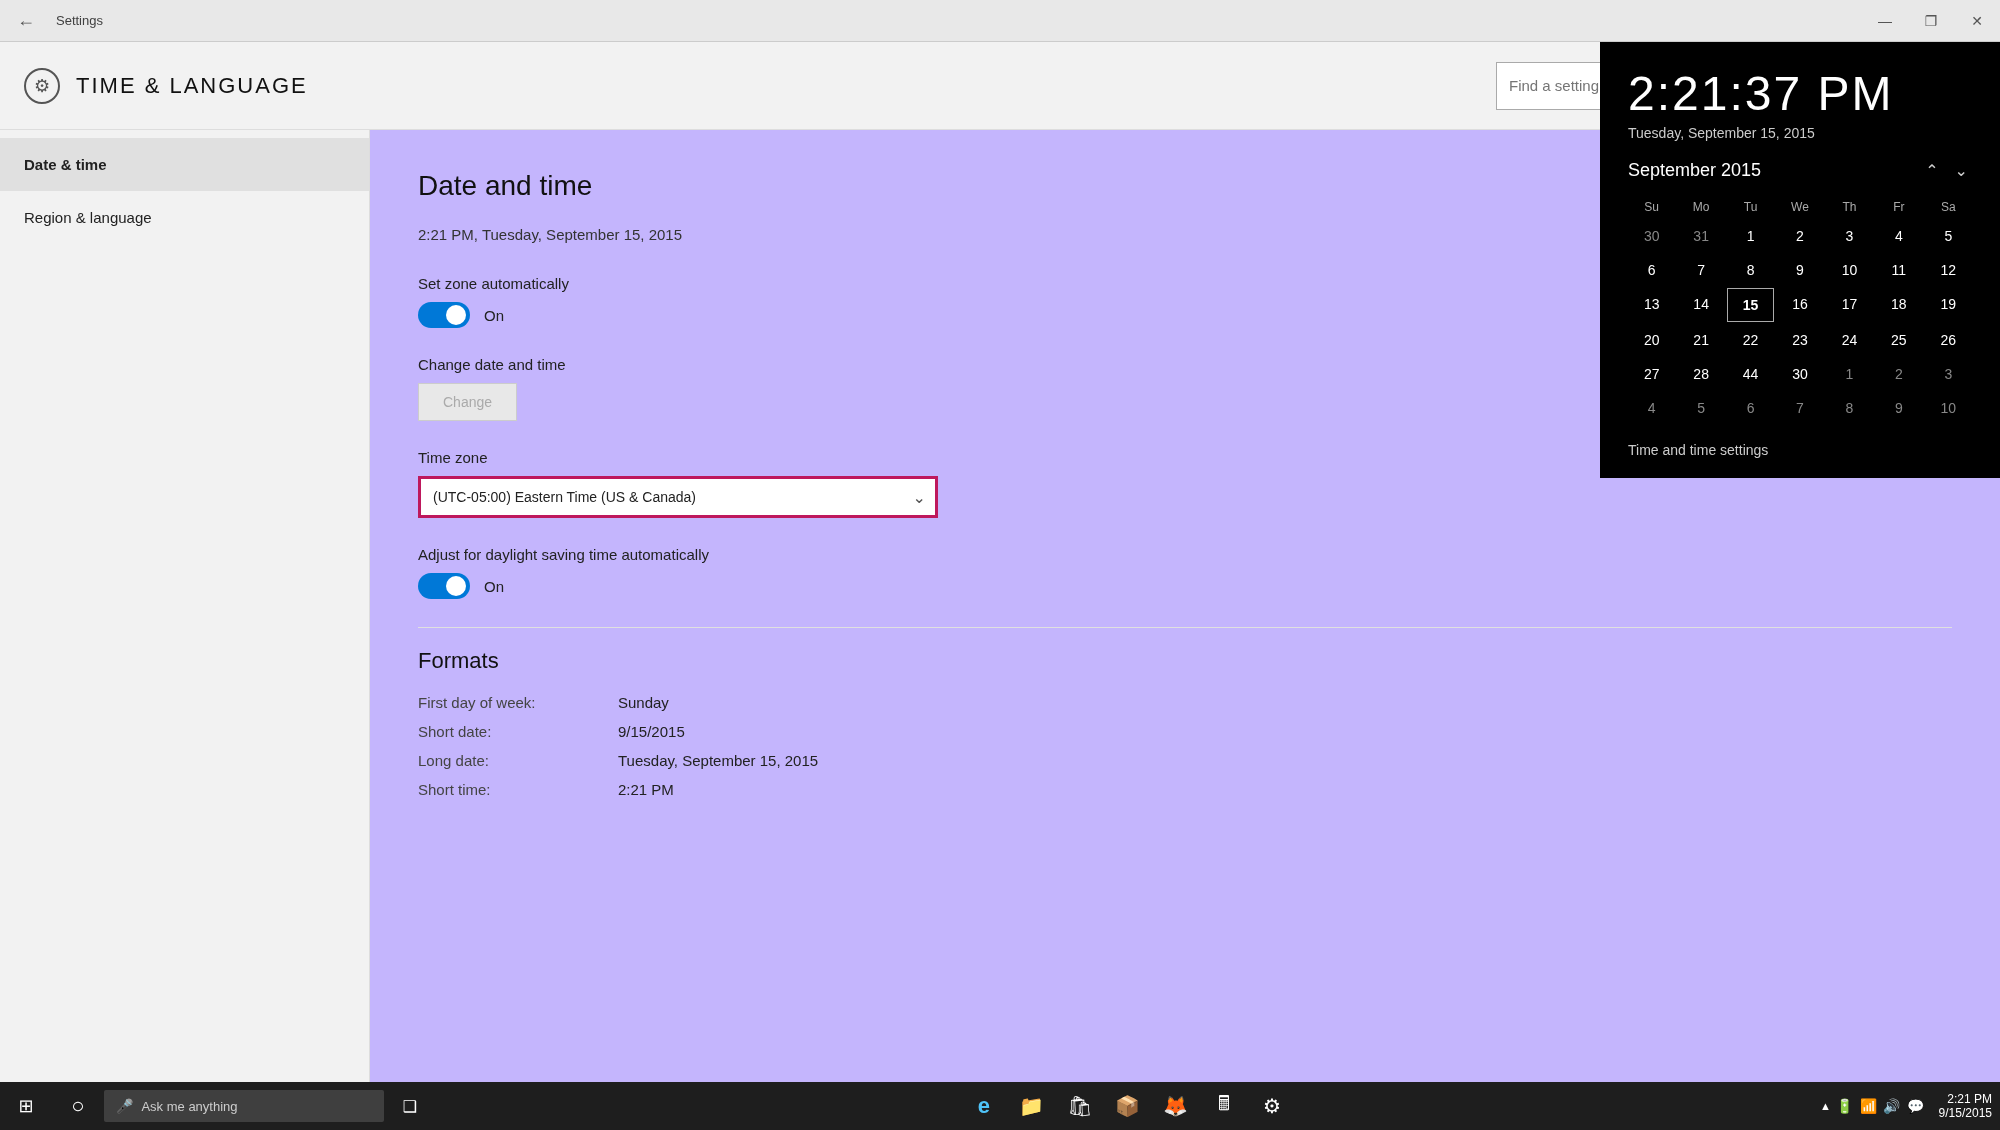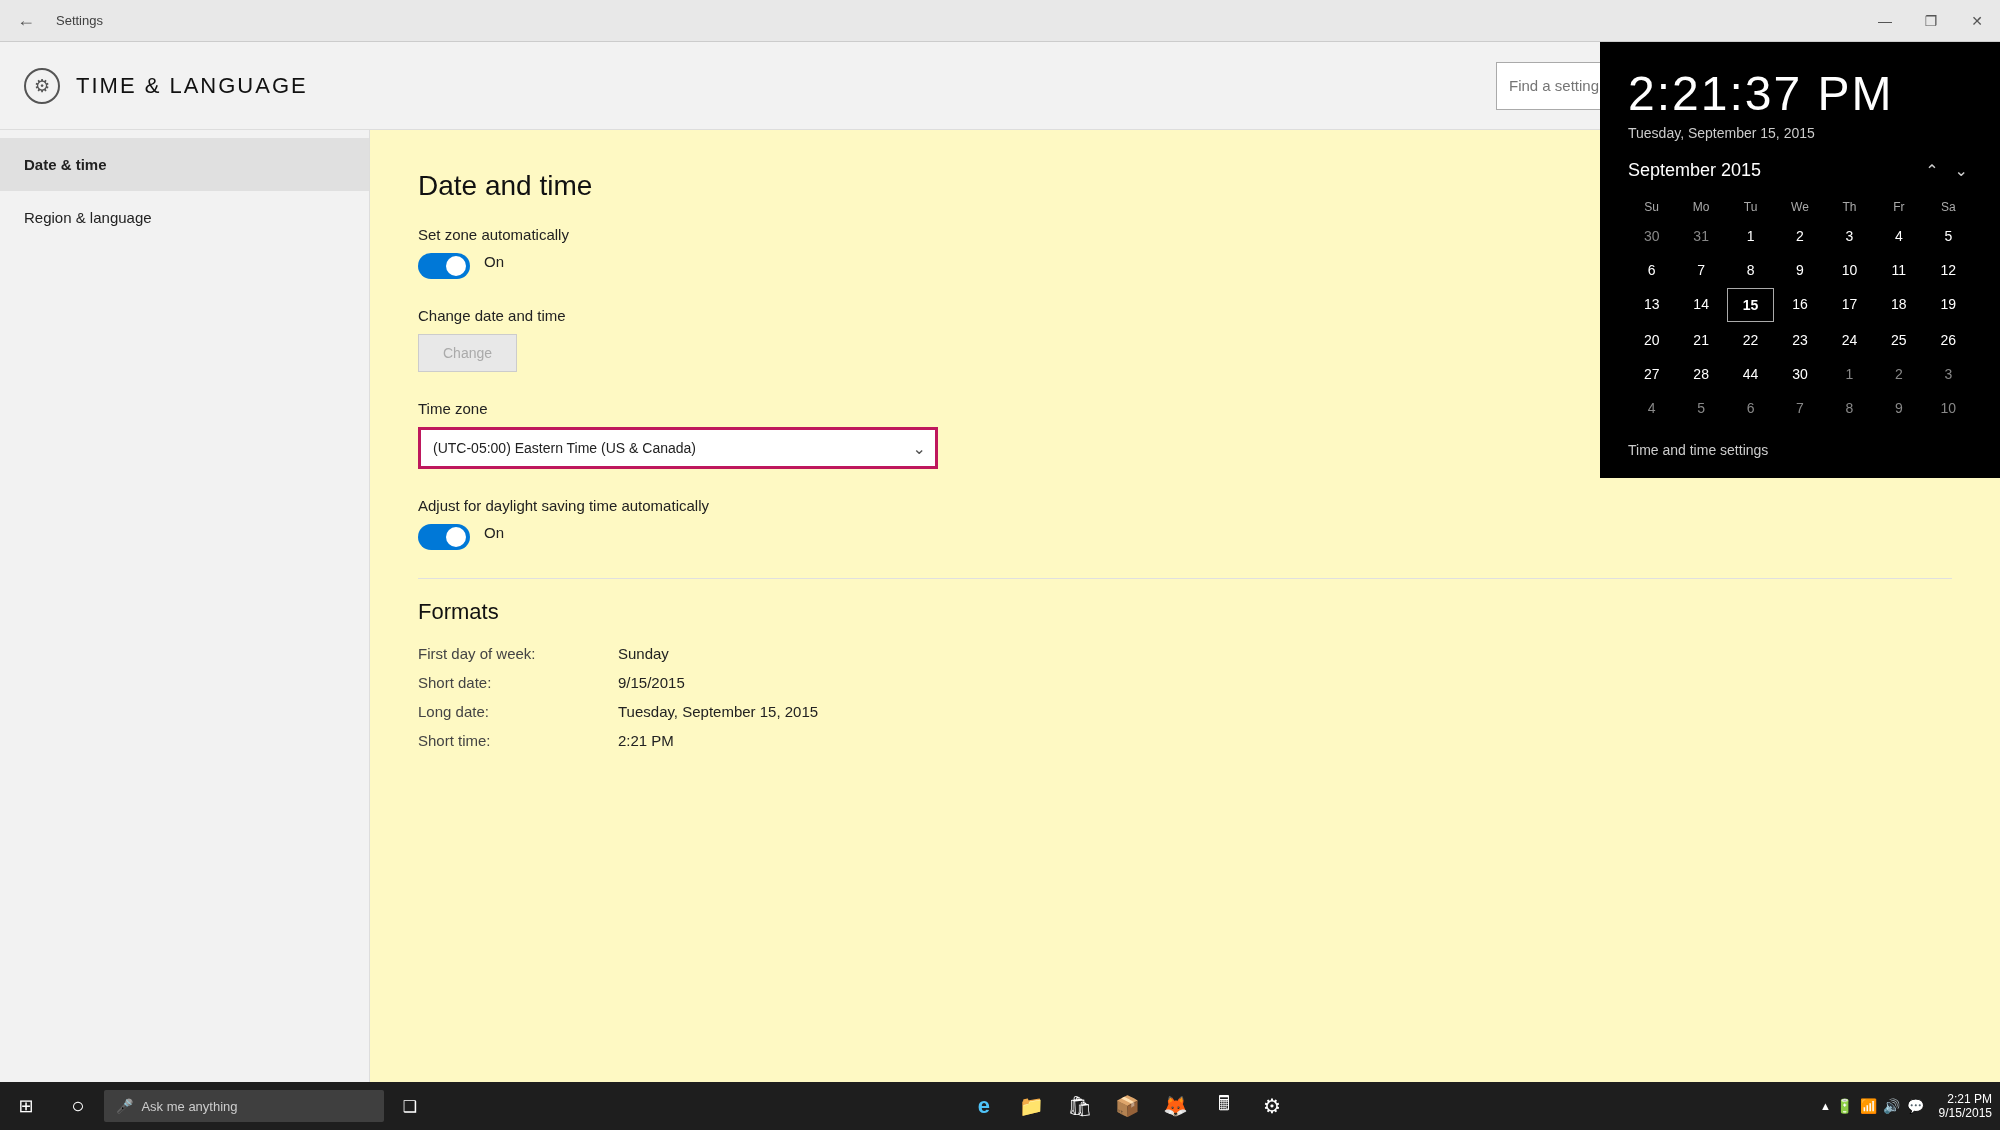--- a/index.html
+++ b/index.html
@@ -132,21 +132,21 @@
       color: #222;
     }
     .sidebar-item.active {
       background: #e0e0e0;
       font-weight: 600;
     }
 
     
     .content {
       flex: 1;
-      background: #fef9c3;
+      background: #c4b5fd;
       padding: 40px 48px;
       overflow-y: auto;
     }
     .section-title {
       font-size: 28px;
       font-weight: 300;
       color: #111;
       margin-bottom: 24px;
     }
     .current-datetime {
@@ -154,20 +154,21 @@
       color: #333;
       margin-bottom: 32px;
     }
     .setting-label {
       font-size: 15px;
       color: #222;
       margin-bottom: 10px;
     }
     .toggle-row {
       display: flex;
+      align-items: center;
       gap: 14px;
       margin-bottom: 28px;
     }
     .toggle {
       width: 52px;
       height: 26px;
       background: #0078d7;
       border-radius: 13px;
       position: relative;
       cursor: pointer;
@@ -438,20 +439,21 @@
 
 <div class="main-layout">
 
   <div class="sidebar">
     <div class="sidebar-item active">Date &amp; time</div>
     <div class="sidebar-item">Region &amp; language</div>
   </div>
 
   <div class="content">
     <h1 class="section-title">Date and time</h1>
+    <div class="current-datetime">2:21 PM, Tuesday, September 15, 2015</div>
 
     <div class="setting-label">Set zone automatically</div>
     <div class="toggle-row">
       <div class="toggle"></div>
       <span class="toggle-label">On</span>
     </div>
 
     <div class="change-section">
       <div class="setting-label">Change date and time</div>
       <button class="change-btn">Change</button>

